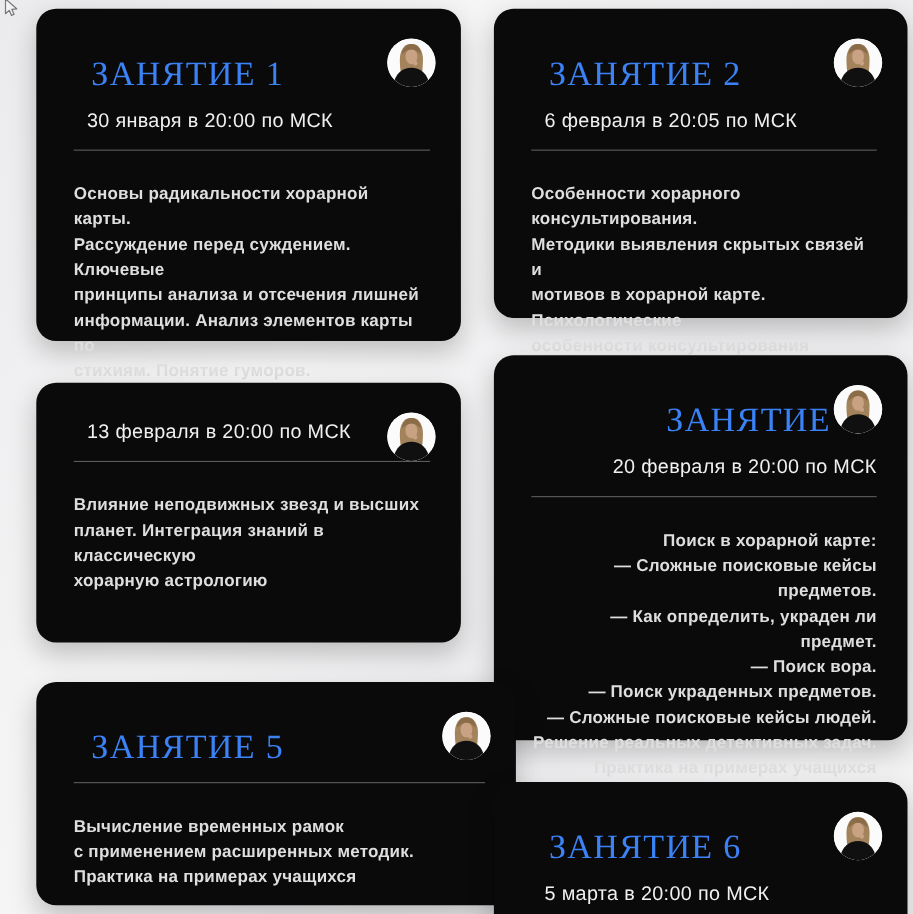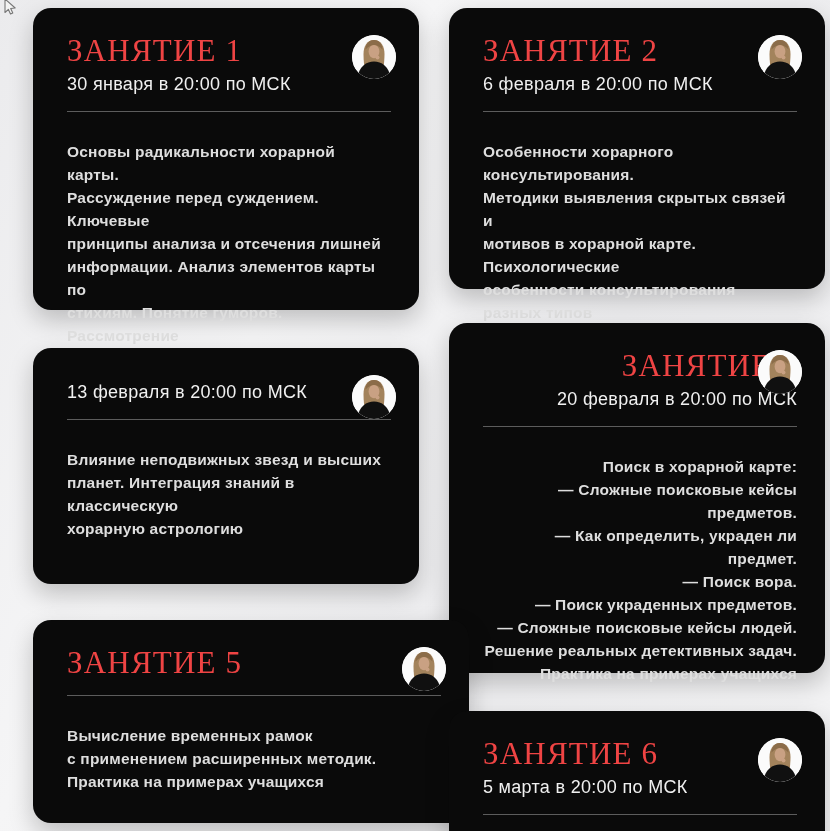--- a/index.html
+++ b/index.html
@@ -20,35 +20,36 @@
     box-sizing:border-box;
     color:#e2e2e2;
   }
   .card-1{left:33px;top:8px;width:386px;height:302px;}
   .card-2{left:449px;top:8px;width:376px;height:281px;}
   .card-3{left:33px;top:348px;width:386px;height:236px;}
   .card-4{left:449px;top:323px;width:376px;height:350px;text-align:right;}
   .card-5{left:33px;top:620px;width:436px;height:203px;}
   .card-6{left:449px;top:711px;width:376px;height:215px;}
   .card-title{
-    margin:0;
+    margin:16px;
     font-family:"Liberation Serif","DejaVu Serif",serif;
     font-weight:400;
     font-size:31px;
     line-height:32px;
     letter-spacing:1.2px;
-    color:#ef4444;
+    color:#3b82f6;
   }
   .card-date{
     margin-top:7px;
     font-size:18px;
     line-height:21px;
     font-weight:300;
     letter-spacing:.3px;
     color:#f0f0f0;
+    margin-left:12px;
   }
   .divider{
     border:none;
     border-top:1px solid #5c5c5c;
     margin:16px 0 0 0;
   }
   .card-body{
     margin:28px 0 0 0;
     font-size:15.5px;
     line-height:23px;
@@ -106,21 +107,21 @@
       <svg width="44" height="44" viewBox="0 0 44 44">
         <circle cx="22" cy="22" r="22" fill="#fbfbfb"></circle>
         <path d="M22 5 C14.5 5 11.5 12 11.5 19 C11.5 28 13 35 13 35 L31 35 C31 35 32.5 28 32.5 19 C32.5 12 29.5 5 22 5 Z" fill="#a3835c"></path>
         <ellipse cx="22" cy="16.5" rx="5.4" ry="6.8" fill="#c9a183"></ellipse>
         <path d="M22 5 C16.5 5 13.5 9.5 13.5 14.5 C16.5 11.5 19 10 22 10 C25 10 27.5 11.5 30.5 14.5 C30.5 9.5 27.5 5 22 5 Z" fill="#8b6c49"></path>
         <path d="M5 44 C7 31 14.5 26.5 22 26.5 C29.5 26.5 37 31 39 44 Z" fill="#101010"></path>
         <circle cx="25.5" cy="22.5" r="2" fill="#c9a183"></circle>
       </svg>
     </div>
     <h2 class="card-title">ЗАНЯТИЕ 2</h2>
-    <div class="card-date">6 февраля в 20:00 по МСК</div>
+    <div class="card-date">6 февраля в 20:05 по МСК</div>
     <hr class="divider">
     <p class="card-body">Особенности хорарного консультирования.
 Методики выявления скрытых связей и
 мотивов в хорарной карте. Психологические
 особенности консультирования разных типов
 клиентов</p>
   </section>
 
   <section class="card card-3">
     <div class="avatar">

